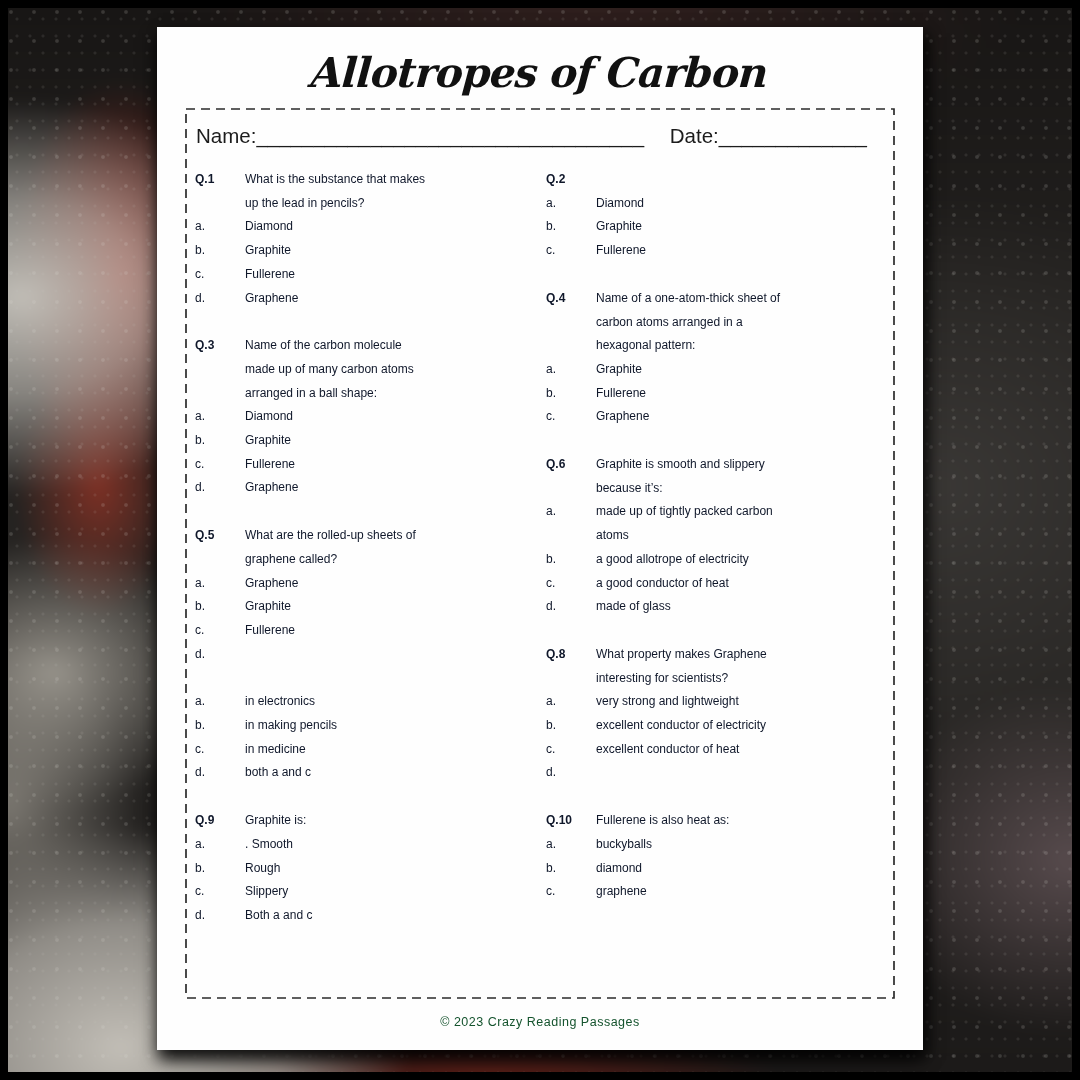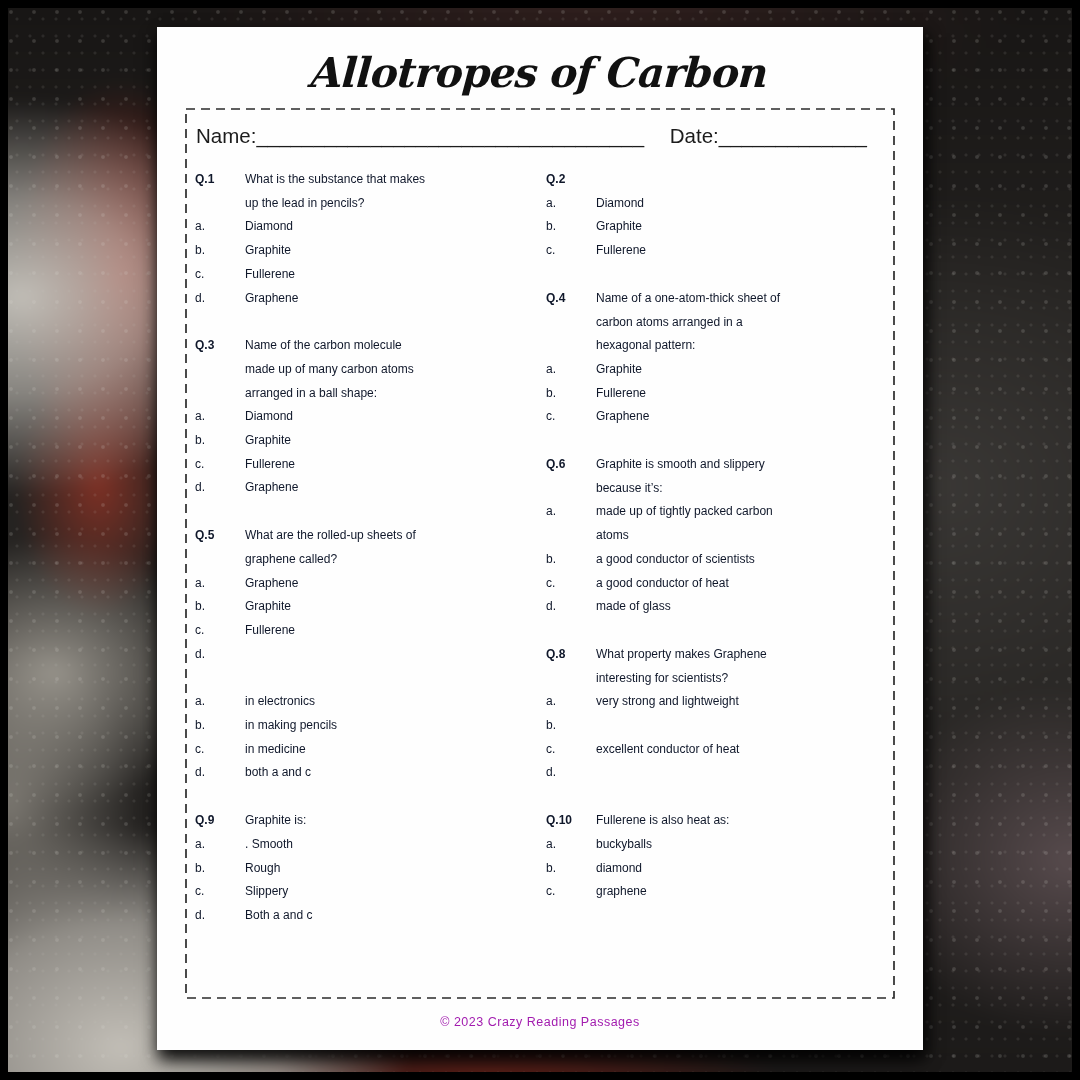--- a/index.html
+++ b/index.html
@@ -58,21 +58,21 @@
     display:grid;grid-template-columns:343px 1fr;column-gap:8px;
   }
   .qblock{margin-bottom:24px;}
   .qrow{display:grid;grid-template-columns:50px 1fr;font-size:12px;line-height:23.7px;color:#0f172a;}
   .qrow .qnum{font-weight:700;}
   .qrow .qtext{font-weight:400;white-space:pre;}
   .qrow.opt .qnum{font-weight:400;}
   .qrow.opt .otext{font-weight:400;white-space:pre;}
   .footer{
     position:absolute;left:0;right:0;top:988px;text-align:center;
-    font-size:12.5px;color:#a21caf;letter-spacing:0.5px;
+    font-size:12.5px;color:#14532d;letter-spacing:0.5px;
   }
 </style>
 </head>
 <body>
 
 <div class="frame">
   <div class="bg-wrap">
     <div class="bg"></div>
   </div>
   <div class="speckles"></div>
@@ -250,21 +250,21 @@
                 <span class="qtext">Graphite is smooth and slippery
 because it’s:</span>
               </div>
               <div class="qrow opt">
                 <span class="qnum">a.</span>
                 <span class="otext">made up of tightly packed carbon
 atoms</span>
               </div>
               <div class="qrow opt">
                 <span class="qnum">b.</span>
-                <span class="otext">a good conductor of scientists</span>
+                <span class="otext">a good allotrope of electricity</span>
               </div>
               <div class="qrow opt">
                 <span class="qnum">c.</span>
                 <span class="otext">a good conductor of heat</span>
               </div>
               <div class="qrow opt">
                 <span class="qnum">d.</span>
                 <span class="otext">made of glass</span>
               </div>
             </div>
@@ -273,20 +273,21 @@
                 <span class="qnum">Q.8</span>
                 <span class="qtext">What property makes Graphene
 interesting for scientists?</span>
               </div>
               <div class="qrow opt">
                 <span class="qnum">a.</span>
                 <span class="otext">very strong and lightweight</span>
               </div>
               <div class="qrow opt">
                 <span class="qnum">b.</span>
+                <span class="otext">excellent conductor of electricity</span>
               </div>
               <div class="qrow opt">
                 <span class="qnum">c.</span>
                 <span class="otext">excellent conductor of heat</span>
               </div>
               <div class="qrow opt">
                 <span class="qnum">d.</span>
               </div>
             </div>
             <div class="qblock">

